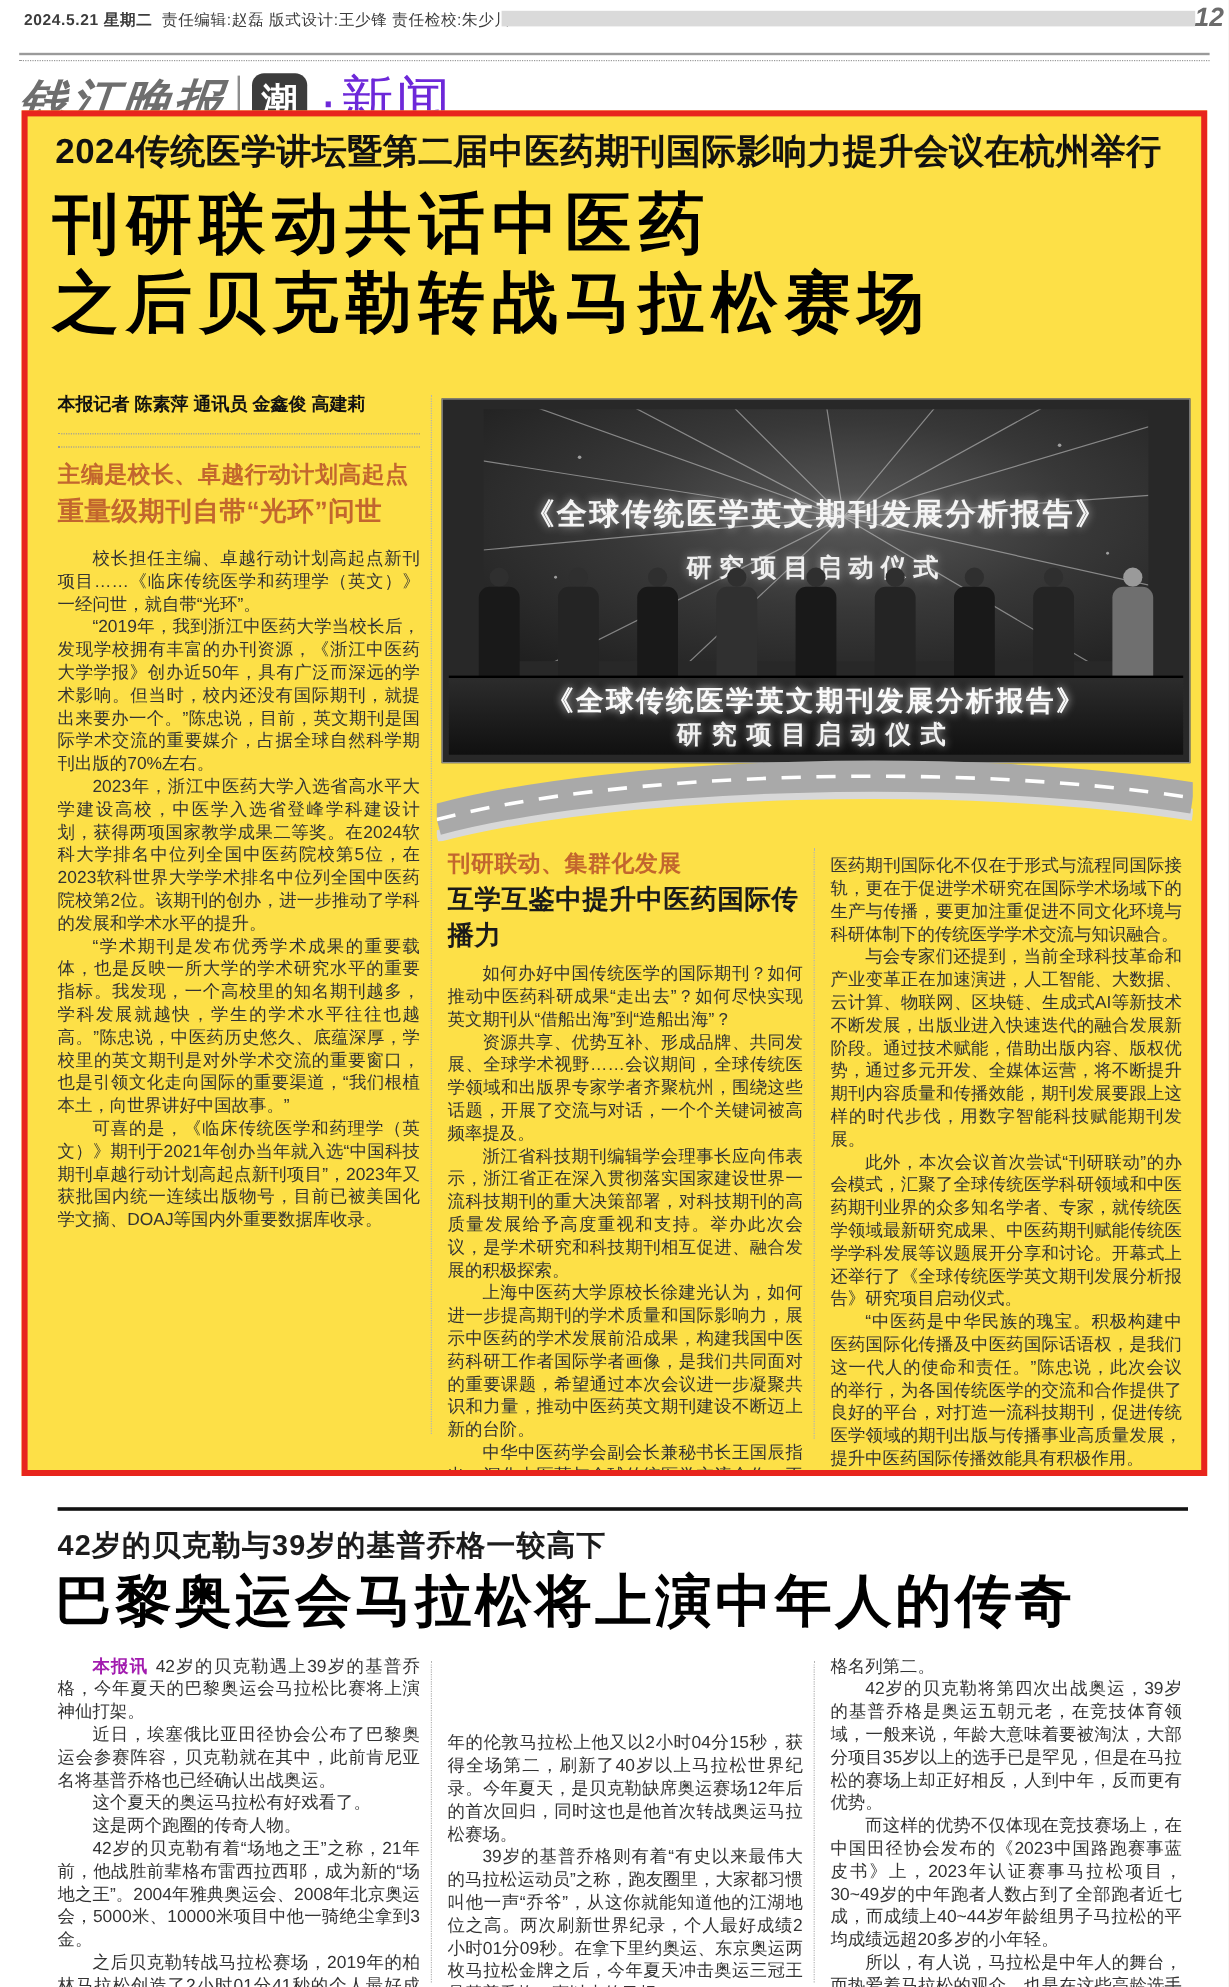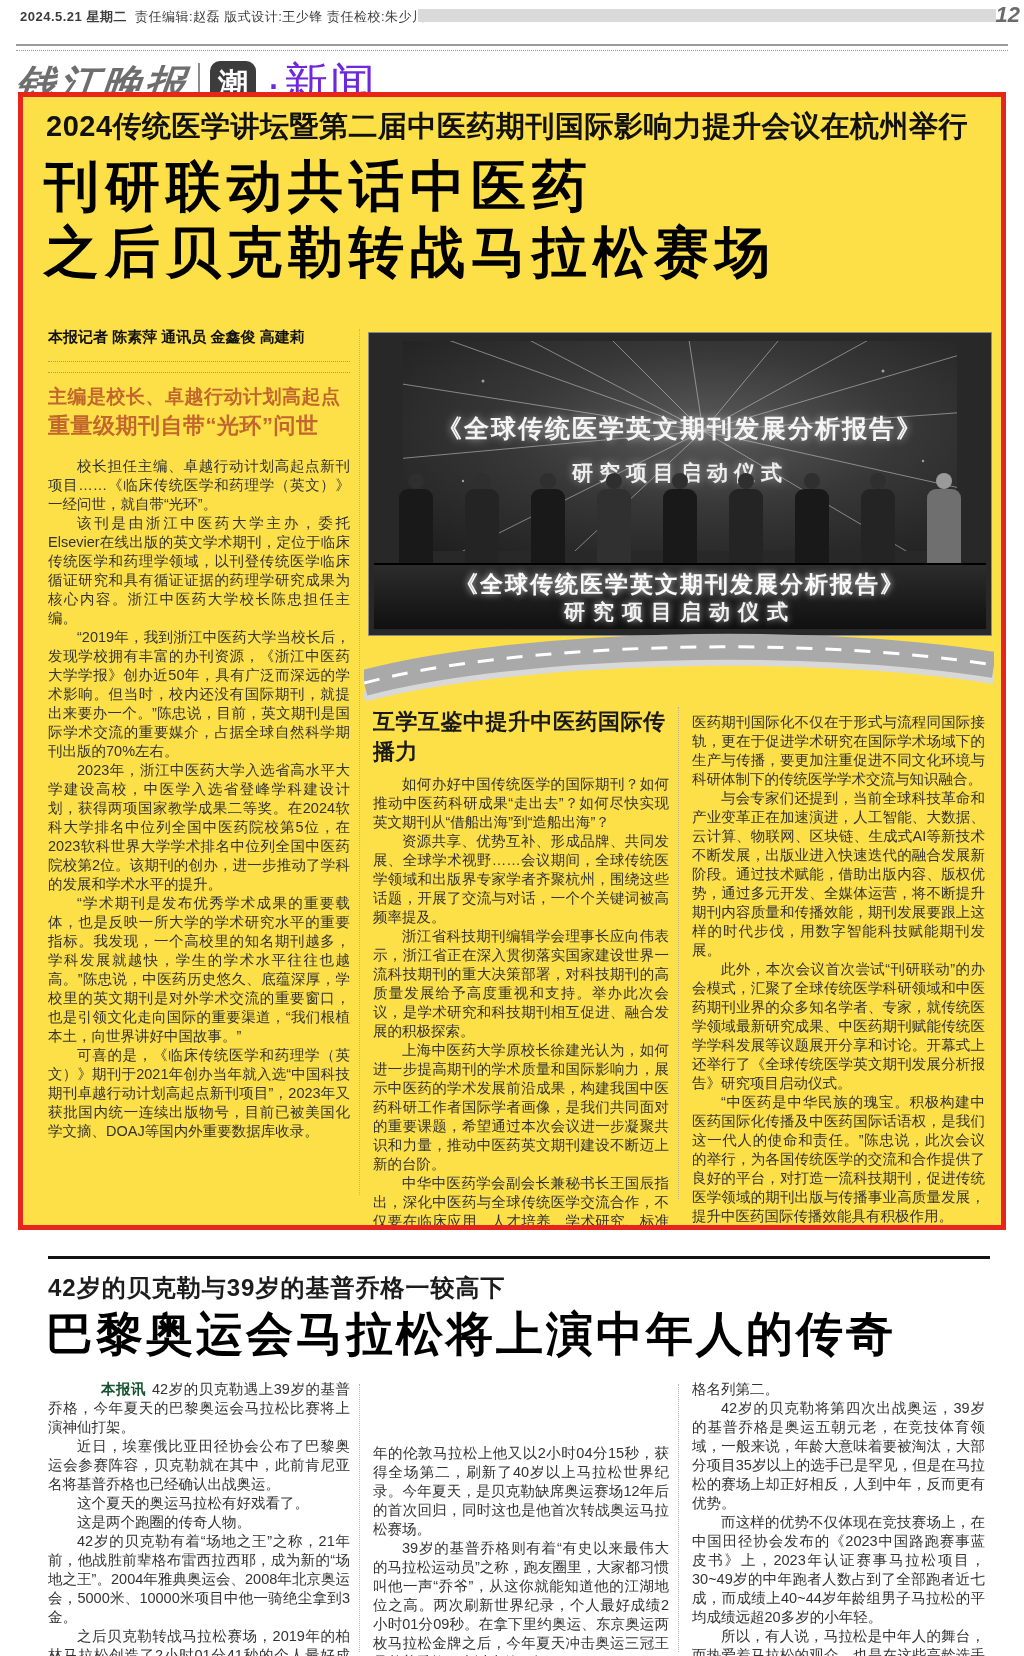--- a/index.html
+++ b/index.html
@@ -31,21 +31,21 @@
   .sep-v{position:absolute;border-left:1px dotted #b3b3b3;}
   .sv1{left:336px;top:232px;height:866px;}
   .sv2{left:655px;top:610px;height:492px;}
   .byline{font-size:15px;font-weight:700;color:#111;padding:2px 0 8px;}
   .sep-h{border-top:1px dotted #9a9a9a;margin:6px 0 10px;}
   .intro{font-size:15px;line-height:21px;color:#222;text-align:justify;text-indent:2em;margin:4px 0 10px;}
   .h-orange{font-size:19px;line-height:28px;font-weight:800;color:#c2662e;letter-spacing:.5px;margin:10px 0 0;}
   .h-dark{font-size:22px;line-height:30px;font-weight:800;color:#1a1a1a;letter-spacing:.5px;margin:0 0 8px;}
   p.body{font-size:14.5px;line-height:19px;color:#333;text-align:justify;text-indent:2em;margin:0;}
   p.noindent{text-indent:0;}
-  .lead-prefix{font-weight:800;color:#14532d;margin-right:6px;margin-left:24px;}
+  .lead-prefix{font-weight:800;color:#a21caf;margin-right:6px;}
   
   .photo{position:absolute;left:345px;top:235px;width:622px;height:302px;background:#282828;
          border:1px solid #8a8a8a;overflow:hidden;}
   .screen{position:absolute;left:34px;right:34px;top:8px;bottom:84px;
           background:radial-gradient(ellipse at 55% 42%,#5a5a5a 0%,#383838 45%,#1d1d1d 100%);overflow:hidden;}
   .streaks{position:absolute;inset:0;}
   .scr-t1{position:absolute;left:0;right:0;top:34%;text-align:center;color:#f5f5f5;
           font-size:25px;font-weight:900;letter-spacing:2px;text-shadow:0 0 8px rgba(255,255,255,.6);}
   .scr-t2{position:absolute;left:0;right:0;top:56%;text-align:center;color:#efefef;
           font-size:21px;font-weight:800;letter-spacing:6px;text-shadow:0 0 8px rgba(255,255,255,.5);}
@@ -100,21 +100,20 @@
       <span>之后贝克勒转战马拉松赛场</span></h1>
 
     <div class="col col-l1">
       <div class="byline">本报记者 陈素萍 通讯员 金鑫俊 高建莉</div>
       <div class="sep-h"></div>
       <div class="sep-h"></div>
       <h3 class="h-orange">主编是校长、卓越行动计划高起点</h3>
       <h3 class="h-orange h-dark" style="color:#c2662e;">重量级期刊自带“光环”问世</h3>
       <div style="height:8px"></div>
       <p class="body">校长担任主编、卓越行动计划高起点新刊项目……《临床传统医学和药理学（英文）》一经问世，就自带“光环”。</p>
-      <p class="body">该刊是由浙江中医药大学主办，委托Elsevier在线出版的英文学术期刊，定位于临床传统医学和药理学领域，以刊登传统医学临床循证研究和具有循证证据的药理学研究成果为核心内容。浙江中医药大学校长陈忠担任主编。</p>
       <p class="body">“2019年，我到浙江中医药大学当校长后，发现学校拥有丰富的办刊资源，《浙江中医药大学学报》创办近50年，具有广泛而深远的学术影响。但当时，校内还没有国际期刊，就提出来要办一个。”陈忠说，目前，英文期刊是国际学术交流的重要媒介，占据全球自然科学期刊出版的70%左右。</p>
       <p class="body">2023年，浙江中医药大学入选省高水平大学建设高校，中医学入选省登峰学科建设计划，获得两项国家教学成果二等奖。在2024软科大学排名中位列全国中医药院校第5位，在2023软科世界大学学术排名中位列全国中医药院校第2位。该期刊的创办，进一步推动了学科的发展和学术水平的提升。</p>
       <p class="body">“学术期刊是发布优秀学术成果的重要载体，也是反映一所大学的学术研究水平的重要指标。我发现，一个高校里的知名期刊越多，学科发展就越快，学生的学术水平往往也越高。”陈忠说，中医药历史悠久、底蕴深厚，学校里的英文期刊是对外学术交流的重要窗口，也是引领文化走向国际的重要渠道，“我们根植本土，向世界讲好中国故事。”</p>
       <p class="body">可喜的是，《临床传统医学和药理学（英文）》期刊于2021年创办当年就入选“中国科技期刊卓越行动计划高起点新刊项目”，2023年又获批国内统一连续出版物号，目前已被美国化学文摘、DOAJ等国内外重要数据库收录。</p>
     </div>
 
     <div class="sep-v sv1"></div>
 
     <div class="photo">
       <div class="screen">
@@ -163,20 +162,21 @@
       </div>
     </div>
 
     <svg class="ribbon" viewBox="0 0 630 70" preserveAspectRatio="none">
       <path d="M0,52 C150,12 440,4 630,34" fill="none" stroke="#d8d8d8" stroke-width="10" transform="translate(0,14)"></path>
       <path d="M0,52 C150,12 440,4 630,34" fill="none" stroke="#a9a9a9" stroke-width="26"></path>
       <path d="M0,52 C150,12 440,4 630,34" fill="none" stroke="#ffffff" stroke-width="3" stroke-dasharray="16 13"></path>
     </svg>
 
     <div class="col col-m1">
+      <h3 class="h-orange" style="margin-top:0">刊研联动、集群化发展</h3>
       <h3 class="h-dark">互学互鉴中提升中医药国际传播力</h3>
       <p class="body">如何办好中国传统医学的国际期刊？如何推动中医药科研成果“走出去”？如何尽快实现英文期刊从“借船出海”到“造船出海”？</p>
       <p class="body">资源共享、优势互补、形成品牌、共同发展、全球学术视野……会议期间，全球传统医学领域和出版界专家学者齐聚杭州，围绕这些话题，开展了交流与对话，一个个关键词被高频率提及。</p>
       <p class="body">浙江省科技期刊编辑学会理事长应向伟表示，浙江省正在深入贯彻落实国家建设世界一流科技期刊的重大决策部署，对科技期刊的高质量发展给予高度重视和支持。举办此次会议，是学术研究和科技期刊相互促进、融合发展的积极探索。</p>
       <p class="body">上海中医药大学原校长徐建光认为，如何进一步提高期刊的学术质量和国际影响力，展示中医药的学术发展前沿成果，构建我国中医药科研工作者国际学者画像，是我们共同面对的重要课题，希望通过本次会议进一步凝聚共识和力量，推动中医药英文期刊建设不断迈上新的台阶。</p>
       <p class="body">中华中医药学会副会长兼秘书长王国辰指出，深化中医药与全球传统医学交流合作，不仅要在临床应用、人才培养、学术研究、标准制定等领域上下功夫，还需要在国际学术传播能力上持续发力。中</p>
     </div>
 
     <div class="sep-v sv2"></div>
 

